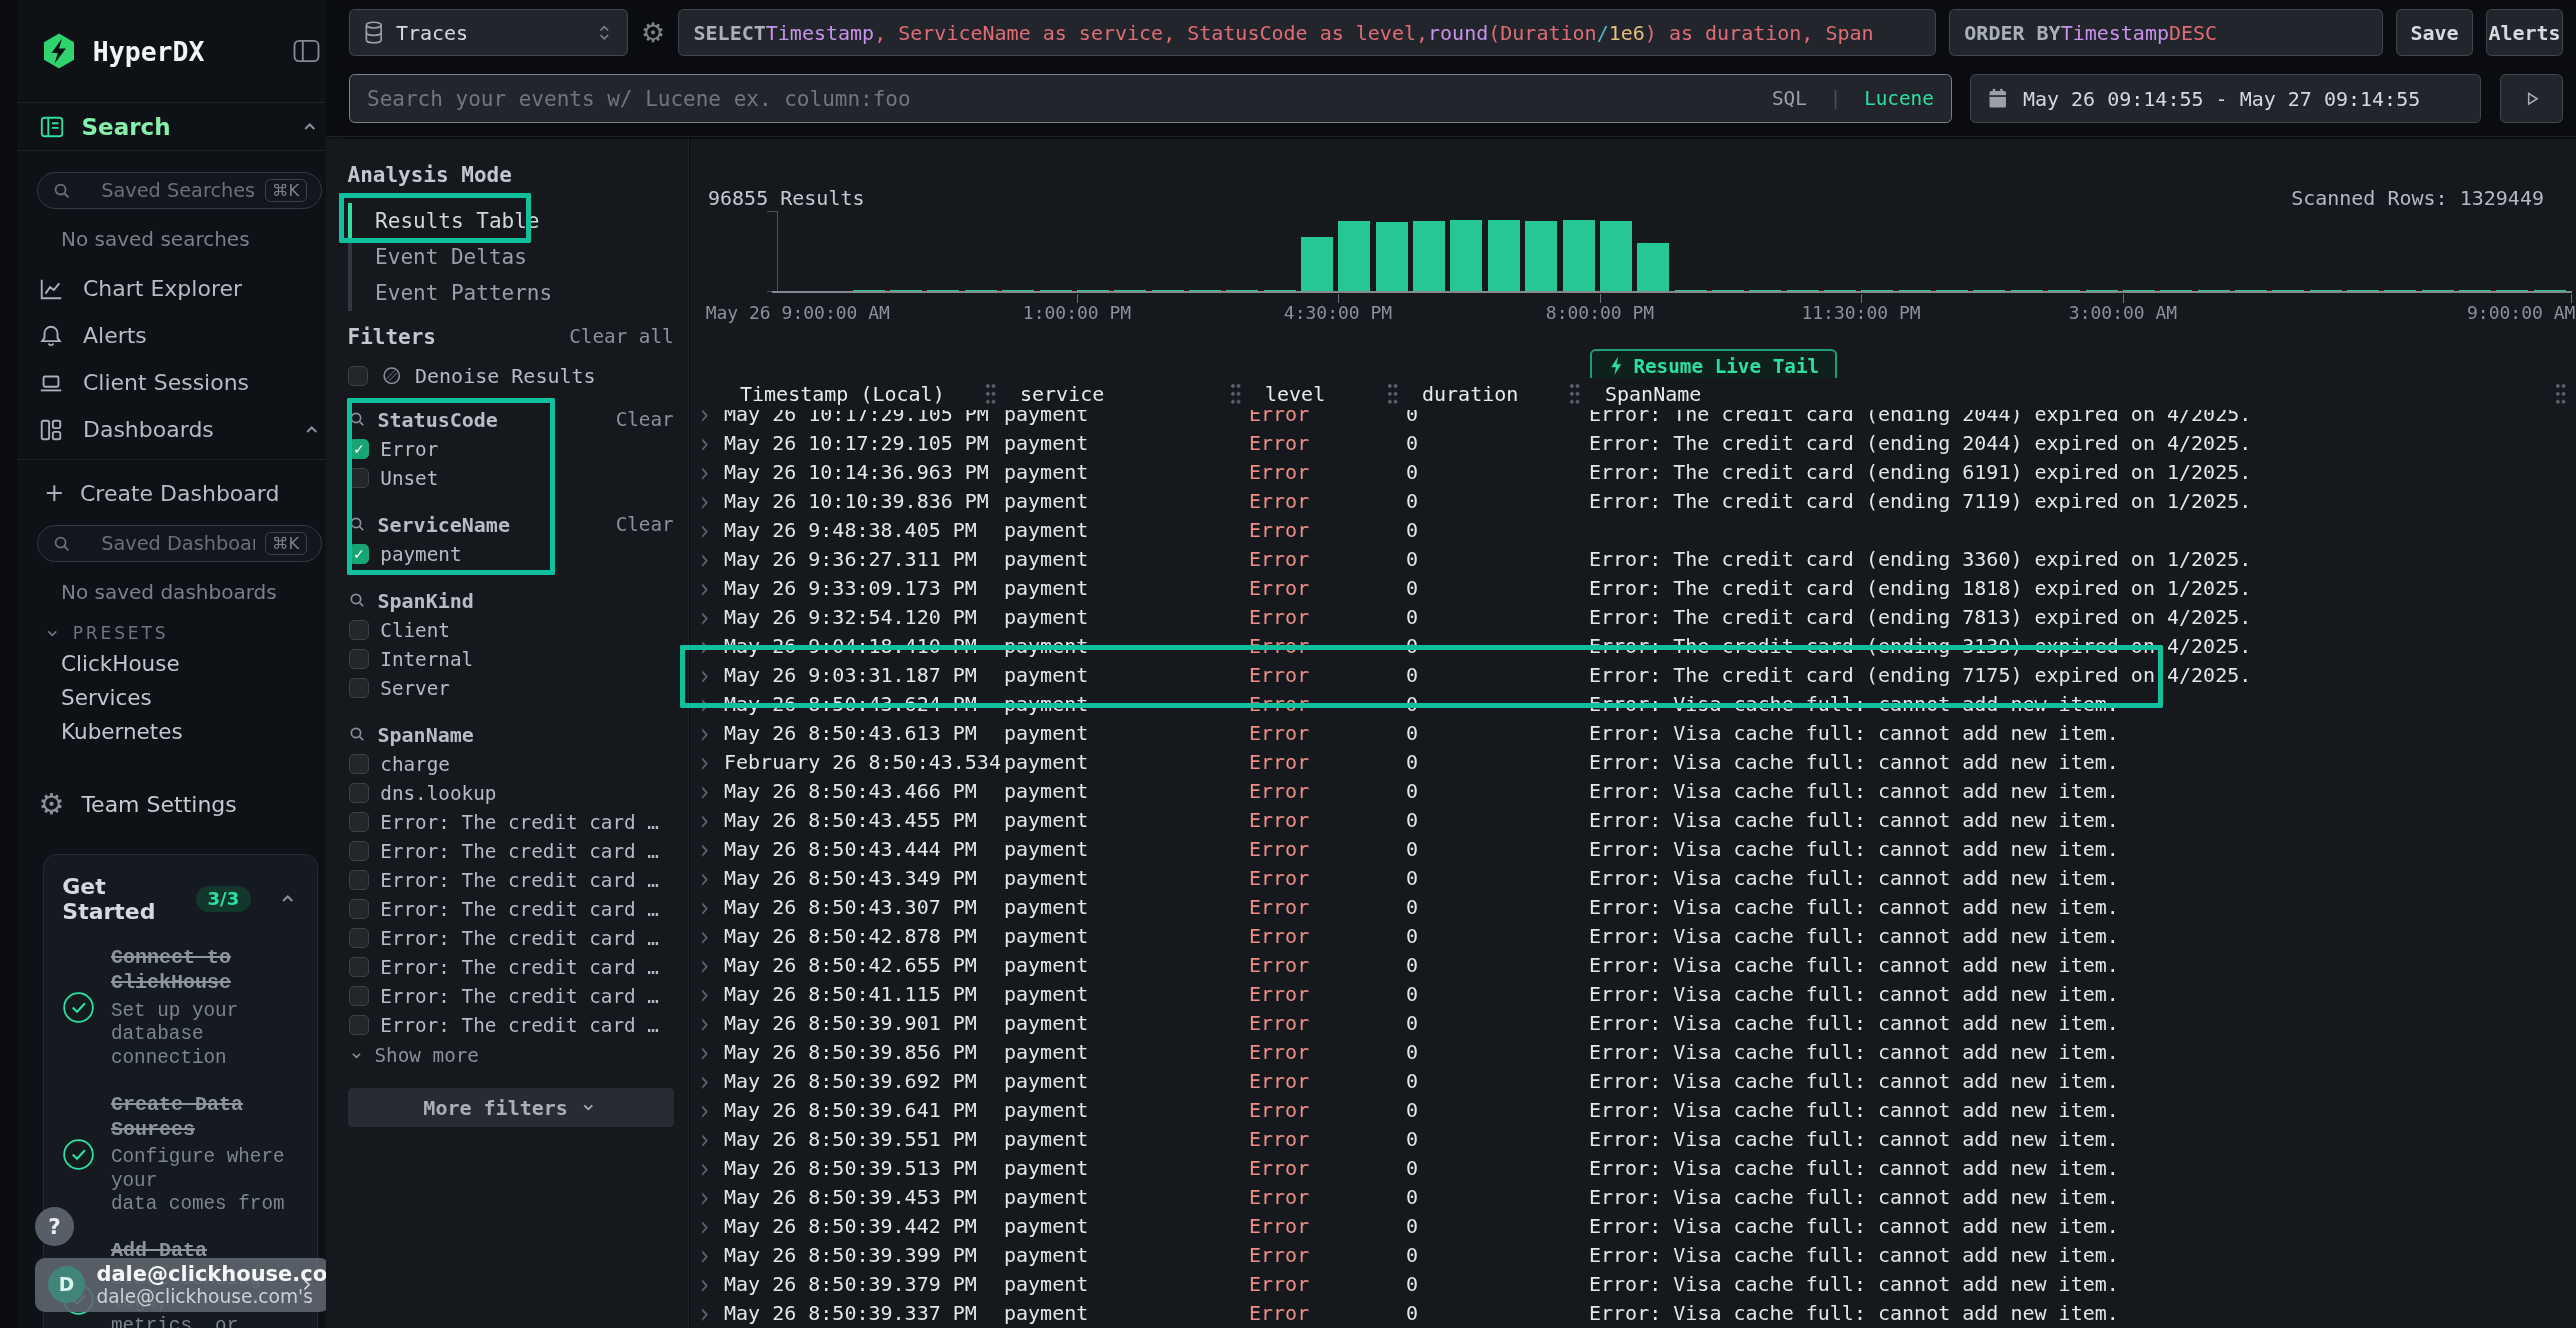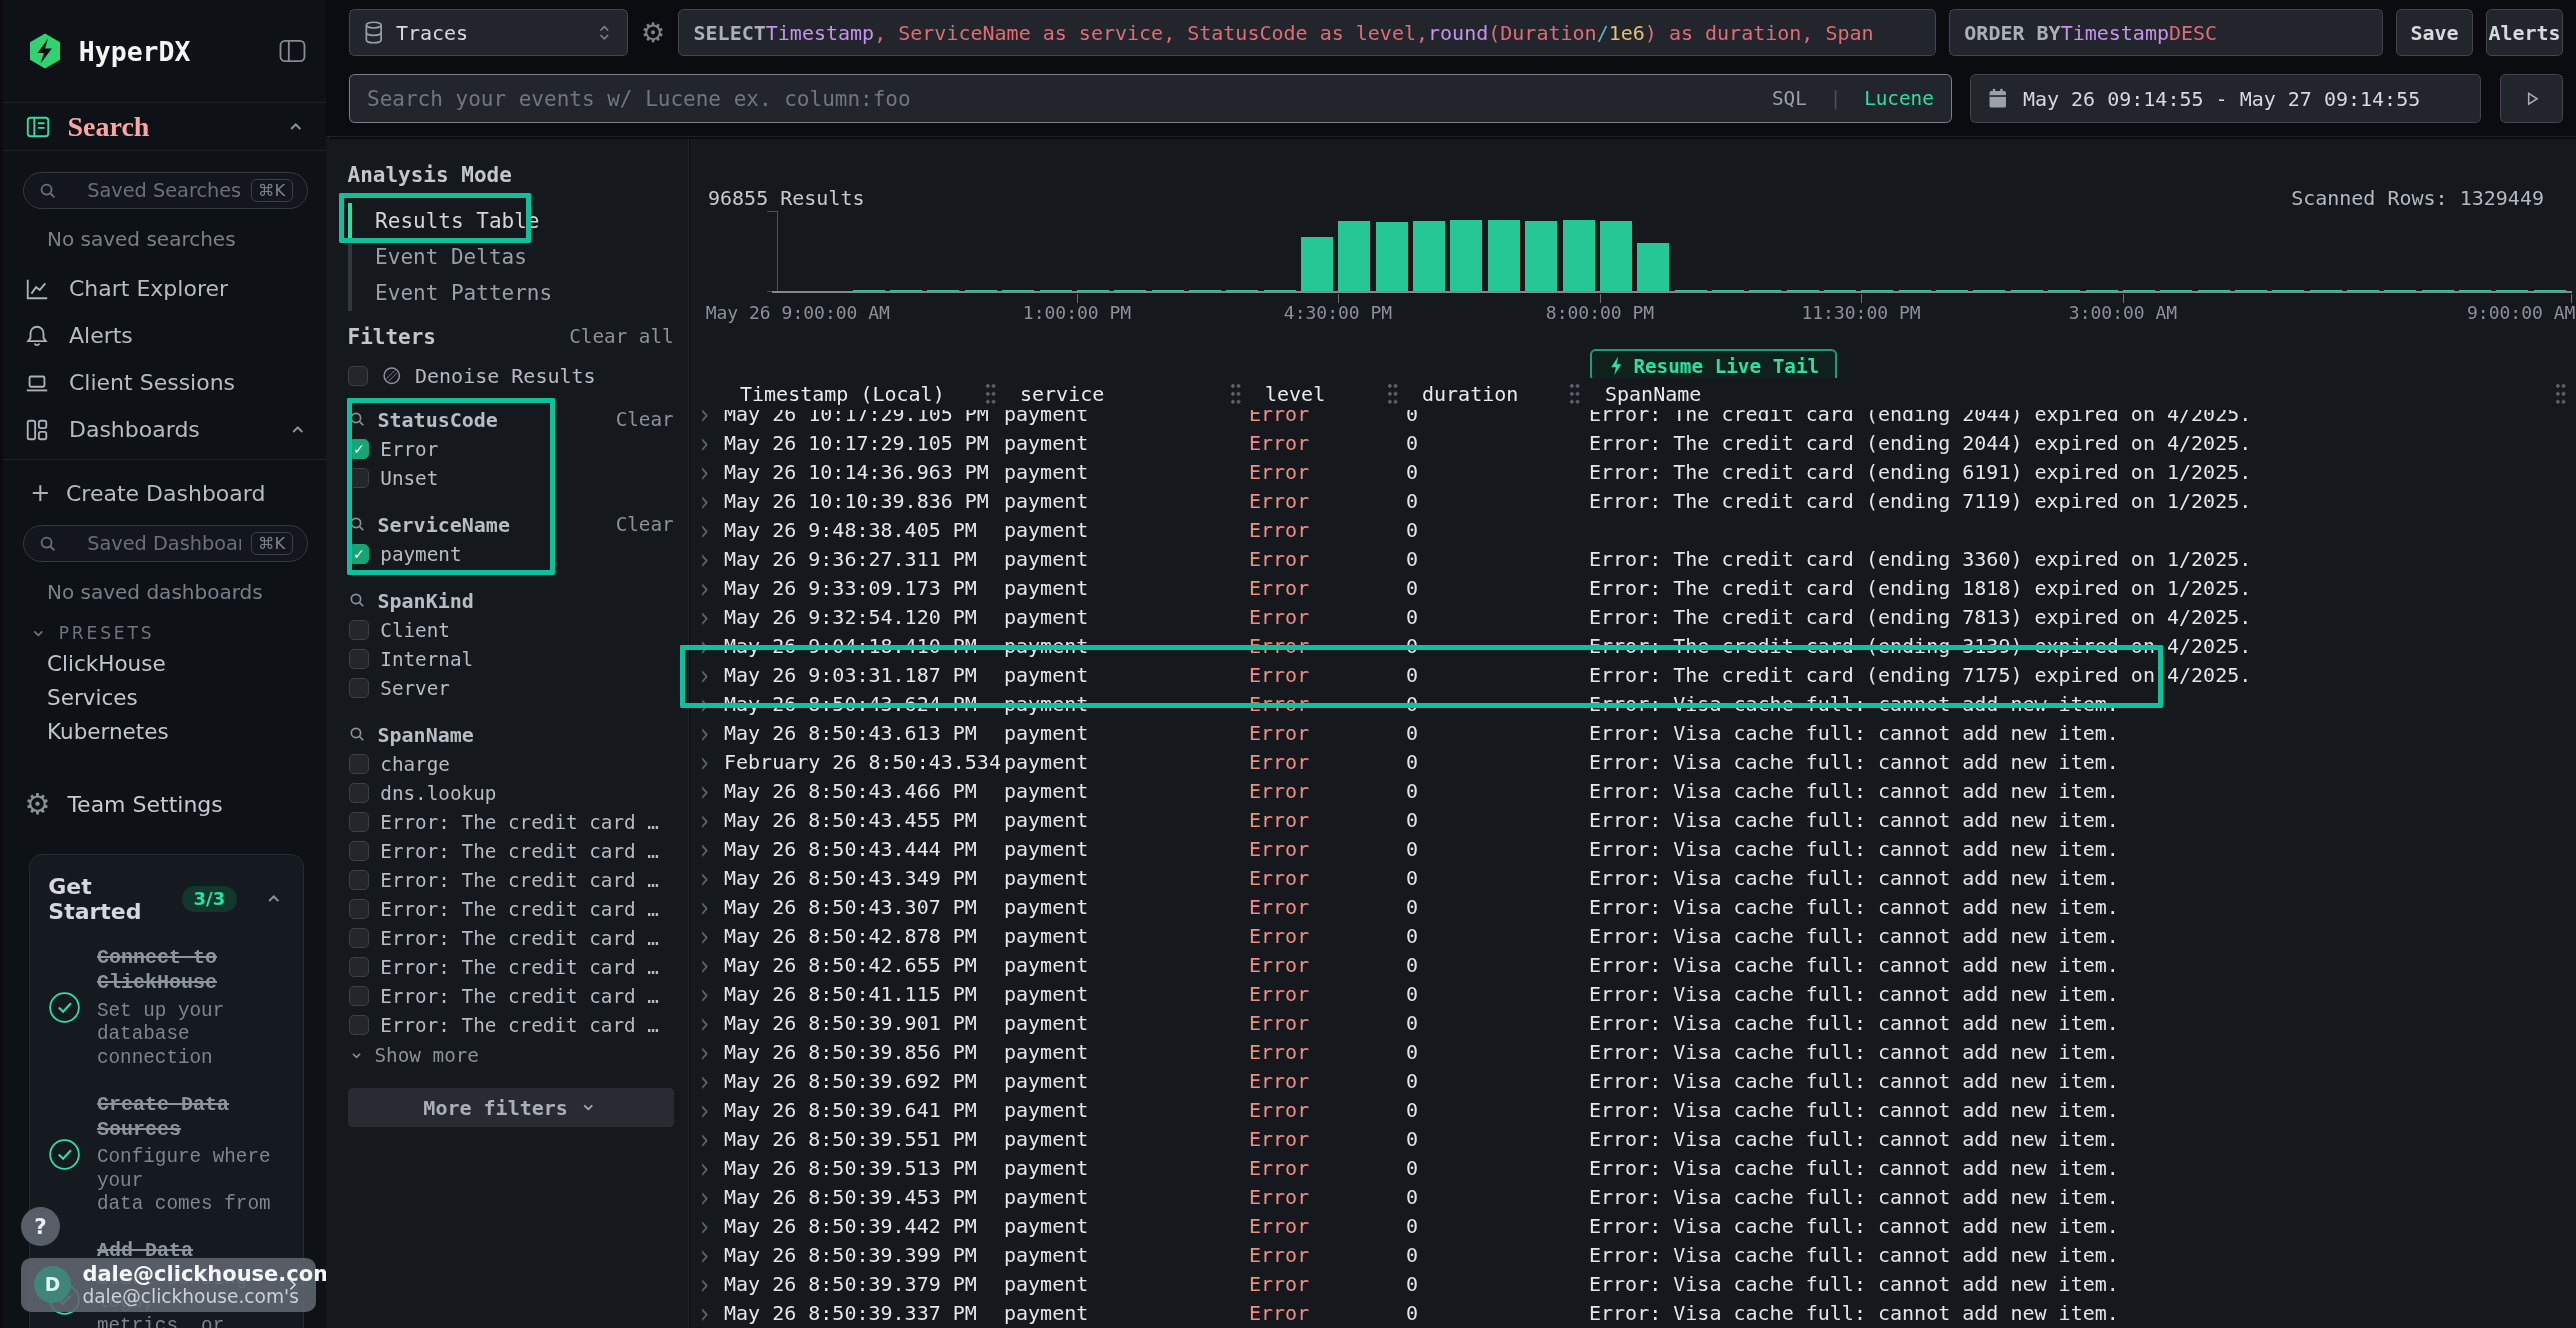--- a/index.html
+++ b/index.html
@@ -2,28 +2,28 @@
 <html style="font-size:11.4px"><head>
 <meta charset="utf-8">
 <style>
   * { margin:0; padding:0; box-sizing:border-box; }
   html,body { background:#07090b; }
   body { width:2576px; height:1328px; position:relative; overflow:hidden;
          font-family:"DejaVu Sans Mono", monospace; }
   .page { position:absolute; inset:0; background:#0a0c0f; }
 
   
-  .sidebar { position:absolute; left:3px; top:0; width:326px; height:1328px;
+  .sidebar { position:absolute; left:17px; top:0; width:326px; height:1328px;
              background:#0e1116; border-right:1.4px solid #1e2329;
              font-family:"DejaVu Sans","Liberation Sans",sans-serif; overflow:hidden; }
   .side-logo { height:102px; display:flex; align-items:center; padding:0 21.5px; gap:14.3px; }
   .logo-text { font-family:"DejaVu Sans Mono",monospace; font-weight:bold; font-size:26.5px; color:#f2f4f6; flex:1; }
   .side-sec { height:49px; border-top:1.4px solid #1d2228; border-bottom:1.4px solid #1d2228;
               display:flex; align-items:center; padding:0 21.5px; gap:17px; }
-  .side-sec .lbl { font-size:28px; font-weight:bold; color:#fca5a5; flex:1;font-family:Liberation Serif, serif; }
+  .side-sec .lbl { font-size:23px; font-weight:bold; color:#86efac; flex:1; }
   .side-body { padding:0 20px; }
   .pill { margin-top:21px; height:37px; border:1.4px solid #343a42; background:#13171d;
           border-radius:18.6px; display:flex; align-items:center; padding:0 14.3px; gap:10px; }
   .pill input { flex:1; background:transparent; border:none; outline:none;
                 font-family:"DejaVu Sans","Liberation Sans",sans-serif;
                 font-size:19.3px; color:#aeb4bb; min-width:0;margin-left:19px; }
   .pill input::placeholder { color:#697078; }
   .kbd { border:1.4px solid #3c4148; border-radius:5.7px; padding:0.7px 6.4px; font-size:16.5px; color:#7b828a; }
   .muted-line { margin:17px 0 0 24px; height:26px; font-size:20px; color:#78808a; display:flex; align-items:center; }
   .nav-item { height:47px; display:flex; align-items:center; gap:18.6px; padding-left:1.4px; cursor:pointer; }

